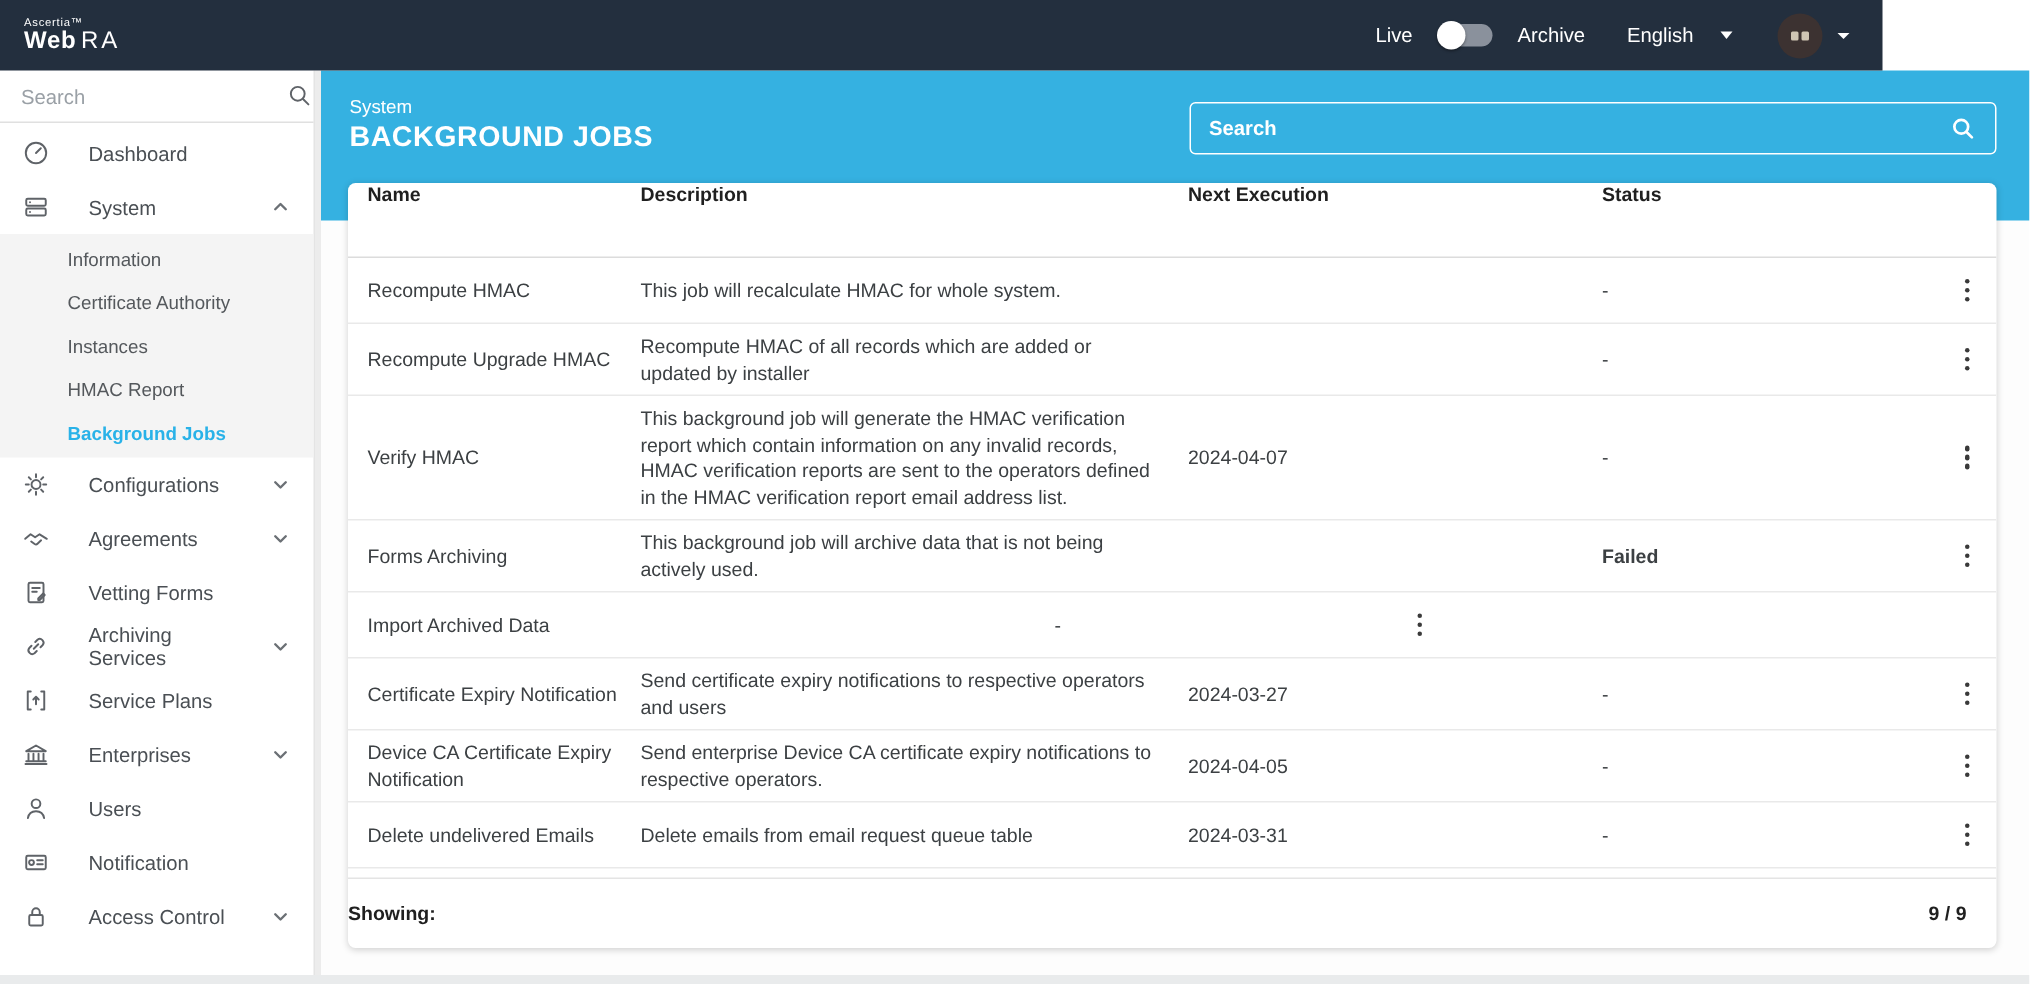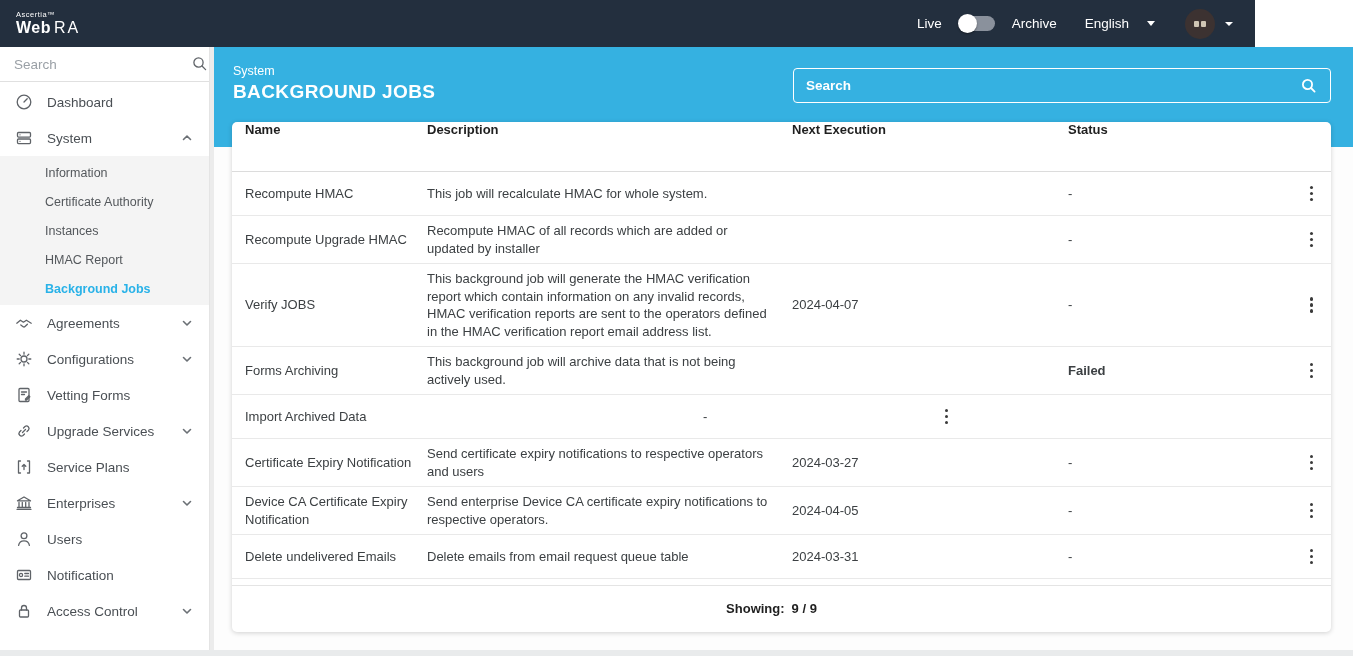--- a/index.html
+++ b/index.html
@@ -32,21 +32,21 @@
   
   .sidebar { position:absolute; left:0; top:47px; width:210px; height:609px;
     background:#fff; border-right:1px solid #e4e4e4; z-index:20; }
   .side-search { height:35px; border-bottom:1px solid #e0e0e0; display:flex;
     align-items:center; padding:0 14px; }
   .side-search input { flex:1; border:0; outline:0; font-size:13.5px;
     font-family:"Liberation Sans", sans-serif; color:#444; background:transparent; }
   .side-search input::placeholder { color:#9aa0a6; }
   .nav { padding-top:2px; }
   .nav-item { height:36px; display:flex; align-items:center; padding:0 16px 0 15px;
-    color:#4a4f54; font-size:13.5px; cursor:pointer; }
+    color:#4a4f54; font-size:13.5px; cursor:pointer;gap:12px; }
   .nav-item .icon { width:18px; height:18px; margin-right:14px; flex:0 0 auto; }
   .icon svg, .chev svg { display:block; }
   .icon svg { stroke:#5f6368; fill:none; stroke-width:1.3; stroke-linecap:round; stroke-linejoin:round; }
   .chev { margin-left:auto; }
   .chev svg { stroke:#6b7075; fill:none; stroke-width:1.6; stroke-linecap:round; stroke-linejoin:round; }
   .submenu { background:#f4f4f4; padding:2px 0; }
   .submenu-item { height:29px; display:flex; align-items:center; padding-left:45px;
     font-size:12.5px; color:#54585c; cursor:pointer; }
   .submenu-item.active { color:#29b2e8; font-weight:700; }
 
@@ -80,21 +80,21 @@
   .trow:last-child { border-bottom:0; }
   .c-name { width:195px; padding-left:13px; padding-right:14px; }
   .c-desc { width:365px; padding-right:14px; }
   .c-next { width:276px; }
   .c-status { width:224px; }
   .c-actions { width:39px; display:flex; justify-content:center; }
   .status-failed { font-weight:700; }
   .kebab { width:20px; height:22px; display:flex; flex-direction:column; gap:2.5px;
     align-items:center; justify-content:center; cursor:pointer; background:transparent; border:0; }
   .kebab i { width:3.5px; height:3.5px; background:#3a3a3a; border-radius:50%; display:block; }
-  .tfoot { height:45px; display:flex; align-items:center; justify-content:center;
+  .tfoot { height:45px; display:flex; align-items:center; justify-content:space-between;
     padding-right:20px; font-size:13px; color:#1f1f1f; gap:7px; }
   .tfoot b { font-weight:700; }
 </style>
 </head>
 <body>
 
 <div class="app">
 
   <header class="topbar">
     <div class="brand">
@@ -161,39 +161,39 @@
       <div class="submenu">
         <div class="submenu-item">Information</div>
         <div class="submenu-item">Certificate Authority</div>
         <div class="submenu-item">Instances</div>
         <div class="submenu-item">HMAC Report</div>
         <div class="submenu-item active">Background Jobs</div>
       </div>
       <div class="nav-item">
         <span class="icon">
           <svg width="18" height="18" viewBox="0 0 18 18">
+              <circle cx="9" cy="9" r="3"></circle>
+              <path d="M9 2.2v2M9 13.8v2M2.2 9h2M13.8 9h2M4.2 4.2l1.4 1.4M12.4 12.4l1.4 1.4M13.8 4.2l-1.4 1.4M5.6 12.4l-1.4 1.4"></path>
+            </svg>
+          </span>
+        <span>Configurations</span>
+        <span class="chev">
+          <svg width="12" height="12" viewBox="0 0 12 12">
+              <path d="M2.5 4.5L6 8l3.5-3.5"></path>
+            </svg>
+          </span>
+      </div>
+      <div class="nav-item">
+        <span class="icon">
+          <svg width="18" height="18" viewBox="0 0 18 18">
               <path d="M1.8 9.2l3.6-3 3 2 3-2 4.8 3"></path>
               <path d="M5.8 11l2.3 1.7a1.5 1.5 0 0 0 1.9-.2l2.4-2.3"></path>
             </svg>
           </span>
         <span>Agreements</span>
-        <span class="chev">
-          <svg width="12" height="12" viewBox="0 0 12 12">
-              <path d="M2.5 4.5L6 8l3.5-3.5"></path>
-            </svg>
-          </span>
-      </div>
-      <div class="nav-item">
-        <span class="icon">
-          <svg width="18" height="18" viewBox="0 0 18 18">
-              <circle cx="9" cy="9" r="3"></circle>
-              <path d="M9 2.2v2M9 13.8v2M2.2 9h2M13.8 9h2M4.2 4.2l1.4 1.4M12.4 12.4l1.4 1.4M13.8 4.2l-1.4 1.4M5.6 12.4l-1.4 1.4"></path>
-            </svg>
-          </span>
-        <span>Configurations</span>
         <span class="chev">
           <svg width="12" height="12" viewBox="0 0 12 12">
               <path d="M2.5 4.5L6 8l3.5-3.5"></path>
             </svg>
           </span>
       </div>
       <div class="nav-item">
         <span class="icon">
           <svg width="18" height="18" viewBox="0 0 18 18">
               <rect x="4" y="2.5" width="10" height="13" rx="1"></rect>
@@ -204,21 +204,21 @@
         <span>Vetting Forms</span>
       </div>
       <div class="nav-item">
         <span class="icon">
           <svg width="18" height="18" viewBox="0 0 18 18">
               <path d="M7.5 10.5l3-3"></path>
               <path d="M6 8.5L4.5 10a2.5 2.5 0 0 0 3.5 3.5L9.5 12"></path>
               <path d="M12 9.5L13.5 8a2.5 2.5 0 0 0-3.5-3.5L8.5 6"></path>
             </svg>
           </span>
-        <span>Upgrade Services</span>
+        <span>Archiving Services</span>
         <span class="chev">
           <svg width="12" height="12" viewBox="0 0 12 12">
               <path d="M2.5 4.5L6 8l3.5-3.5"></path>
             </svg>
           </span>
       </div>
       <div class="nav-item">
         <span class="icon">
           <svg width="18" height="18" viewBox="0 0 18 18">
               <path d="M5.5 3h-2v12h2M12.5 3h2v12h-2"></path>
@@ -330,21 +330,21 @@
           <div class="c-actions">
               <button class="kebab">
                 <i></i>
                 <i></i>
                 <i></i>
               </button>
             </div>
         </div>
 
         <div class="trow">
-          <div class="c-name">Verify JOBS</div>
+          <div class="c-name">Verify HMAC</div>
           <div class="c-desc">This background job will generate the HMAC verification report which contain information on any invalid records, HMAC verification reports are sent to the operators defined in the HMAC verification report email address list.</div>
           <div class="c-next">2024-04-07</div>
           <div class="c-status">-</div>
           <div class="c-actions">
               <button class="kebab">
                 <i></i>
                 <i></i>
                 <i></i>
               </button>
             </div>

